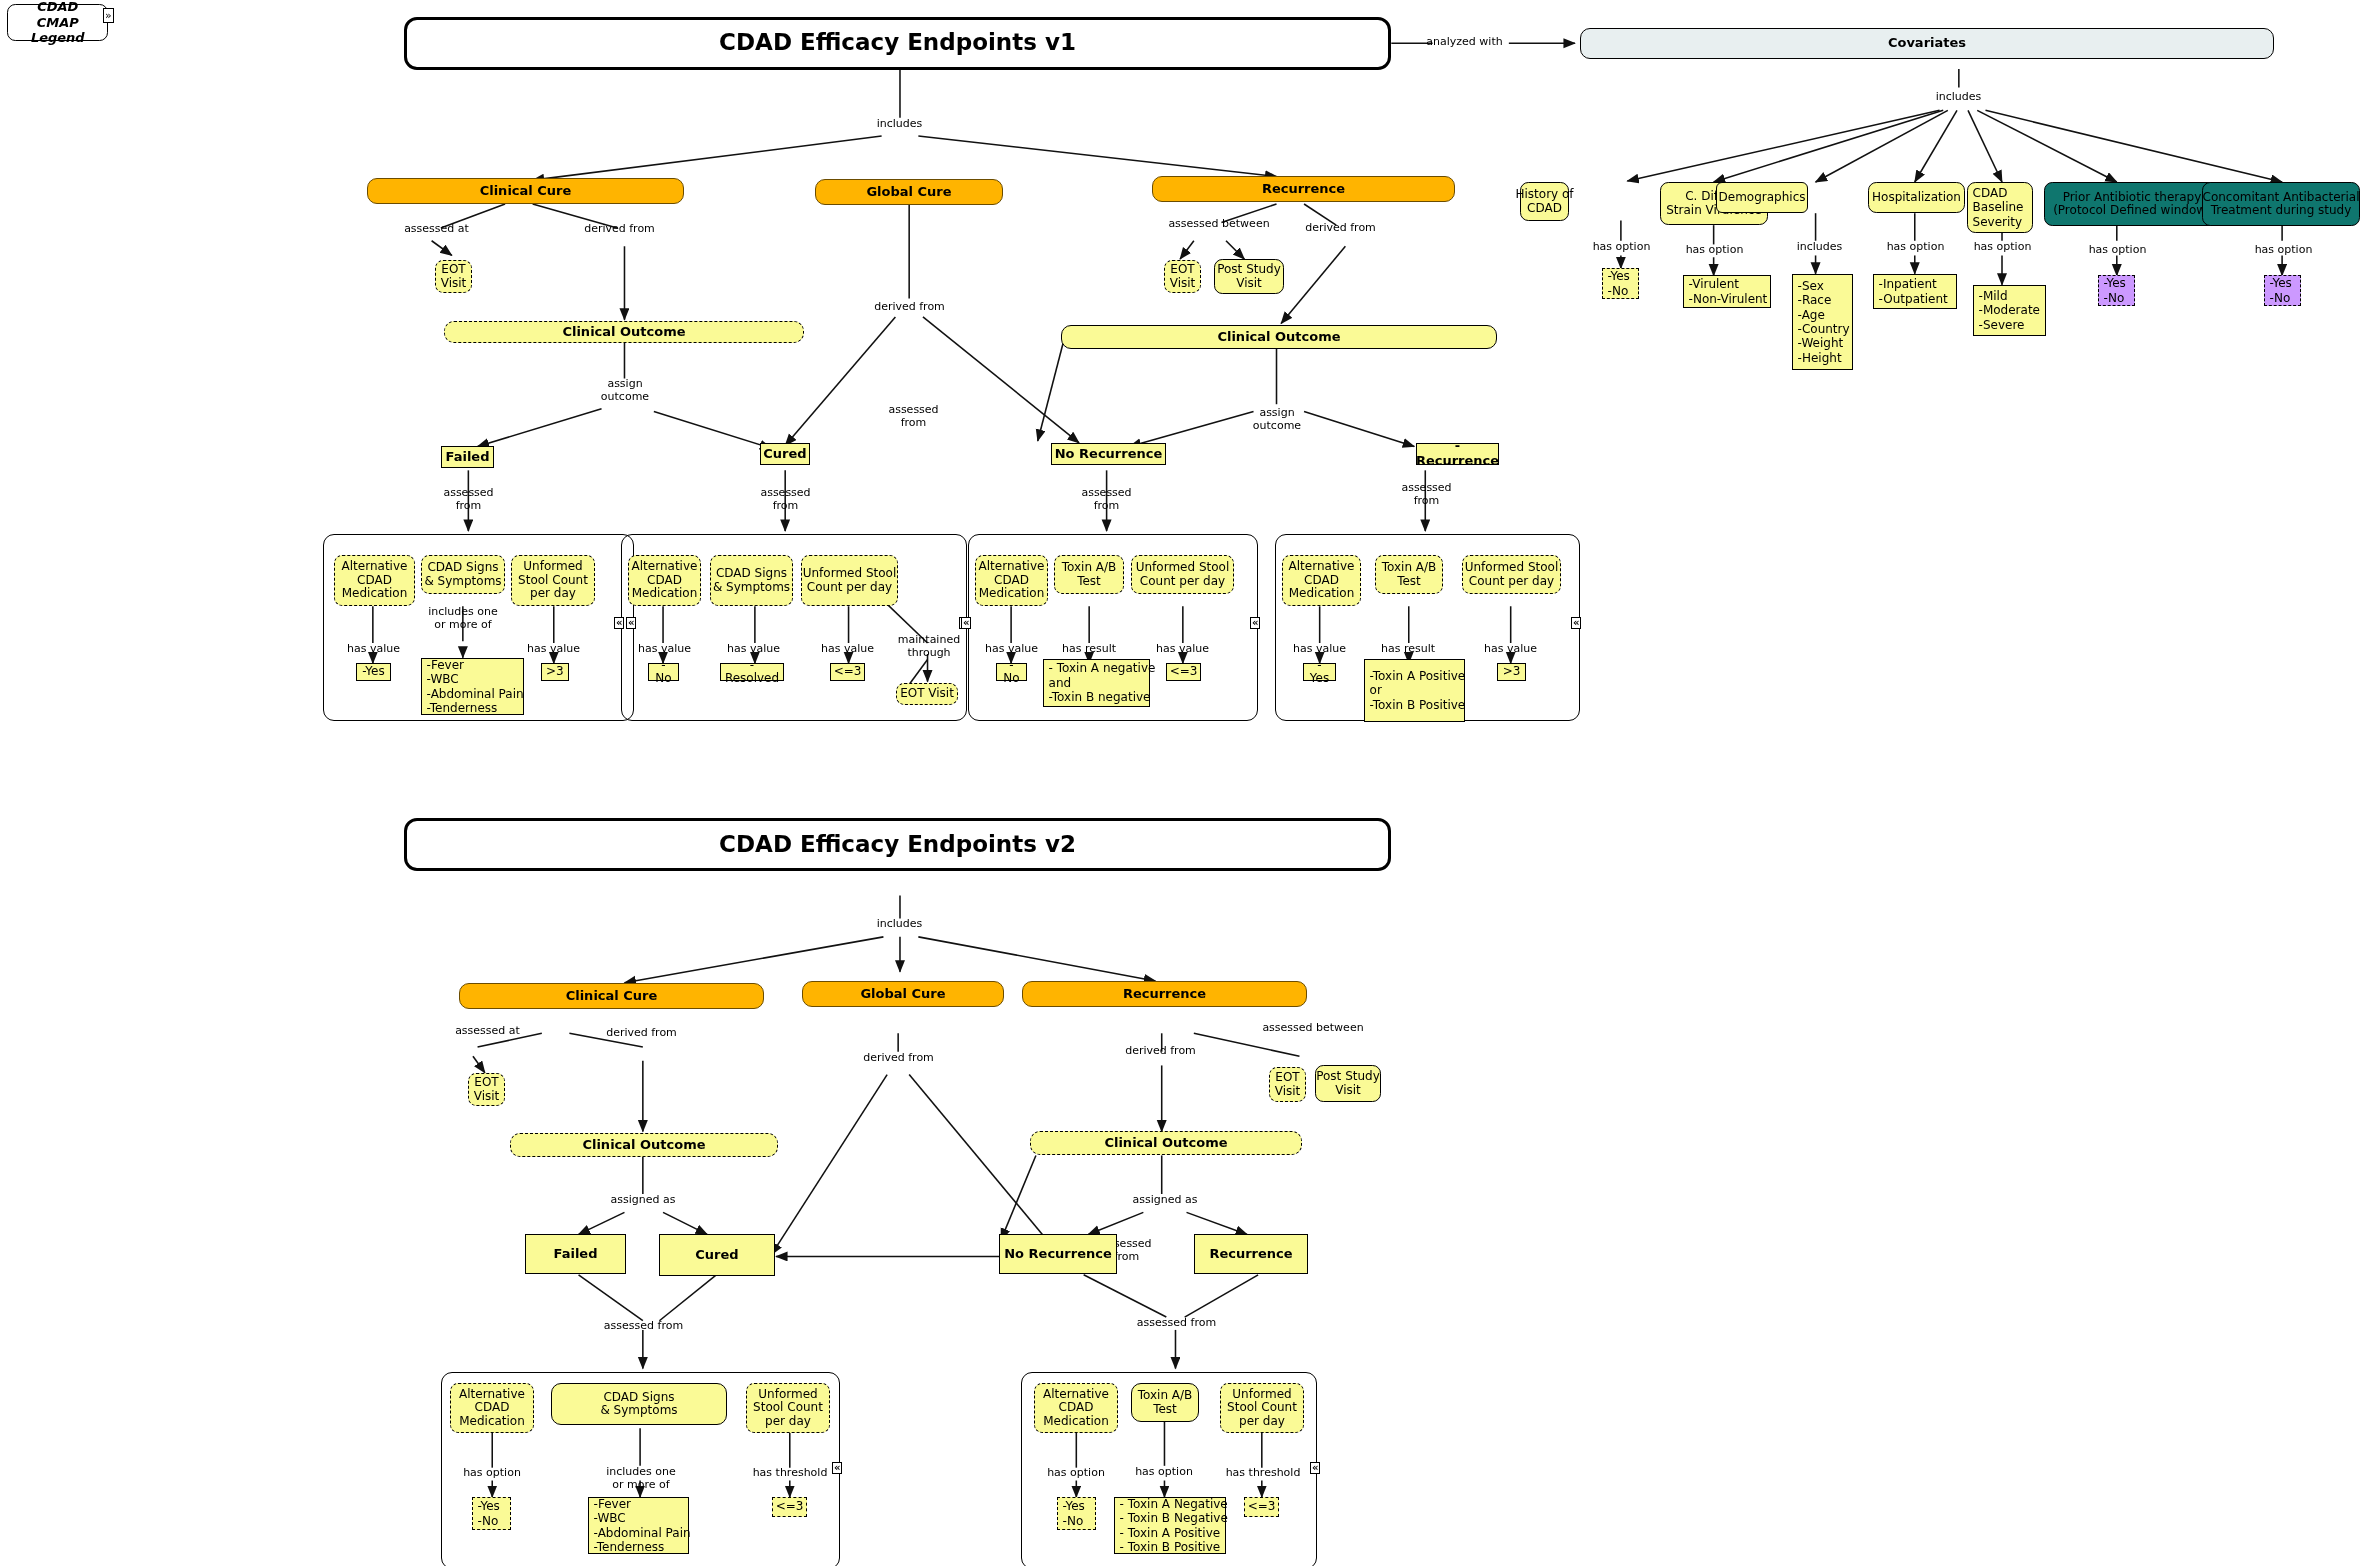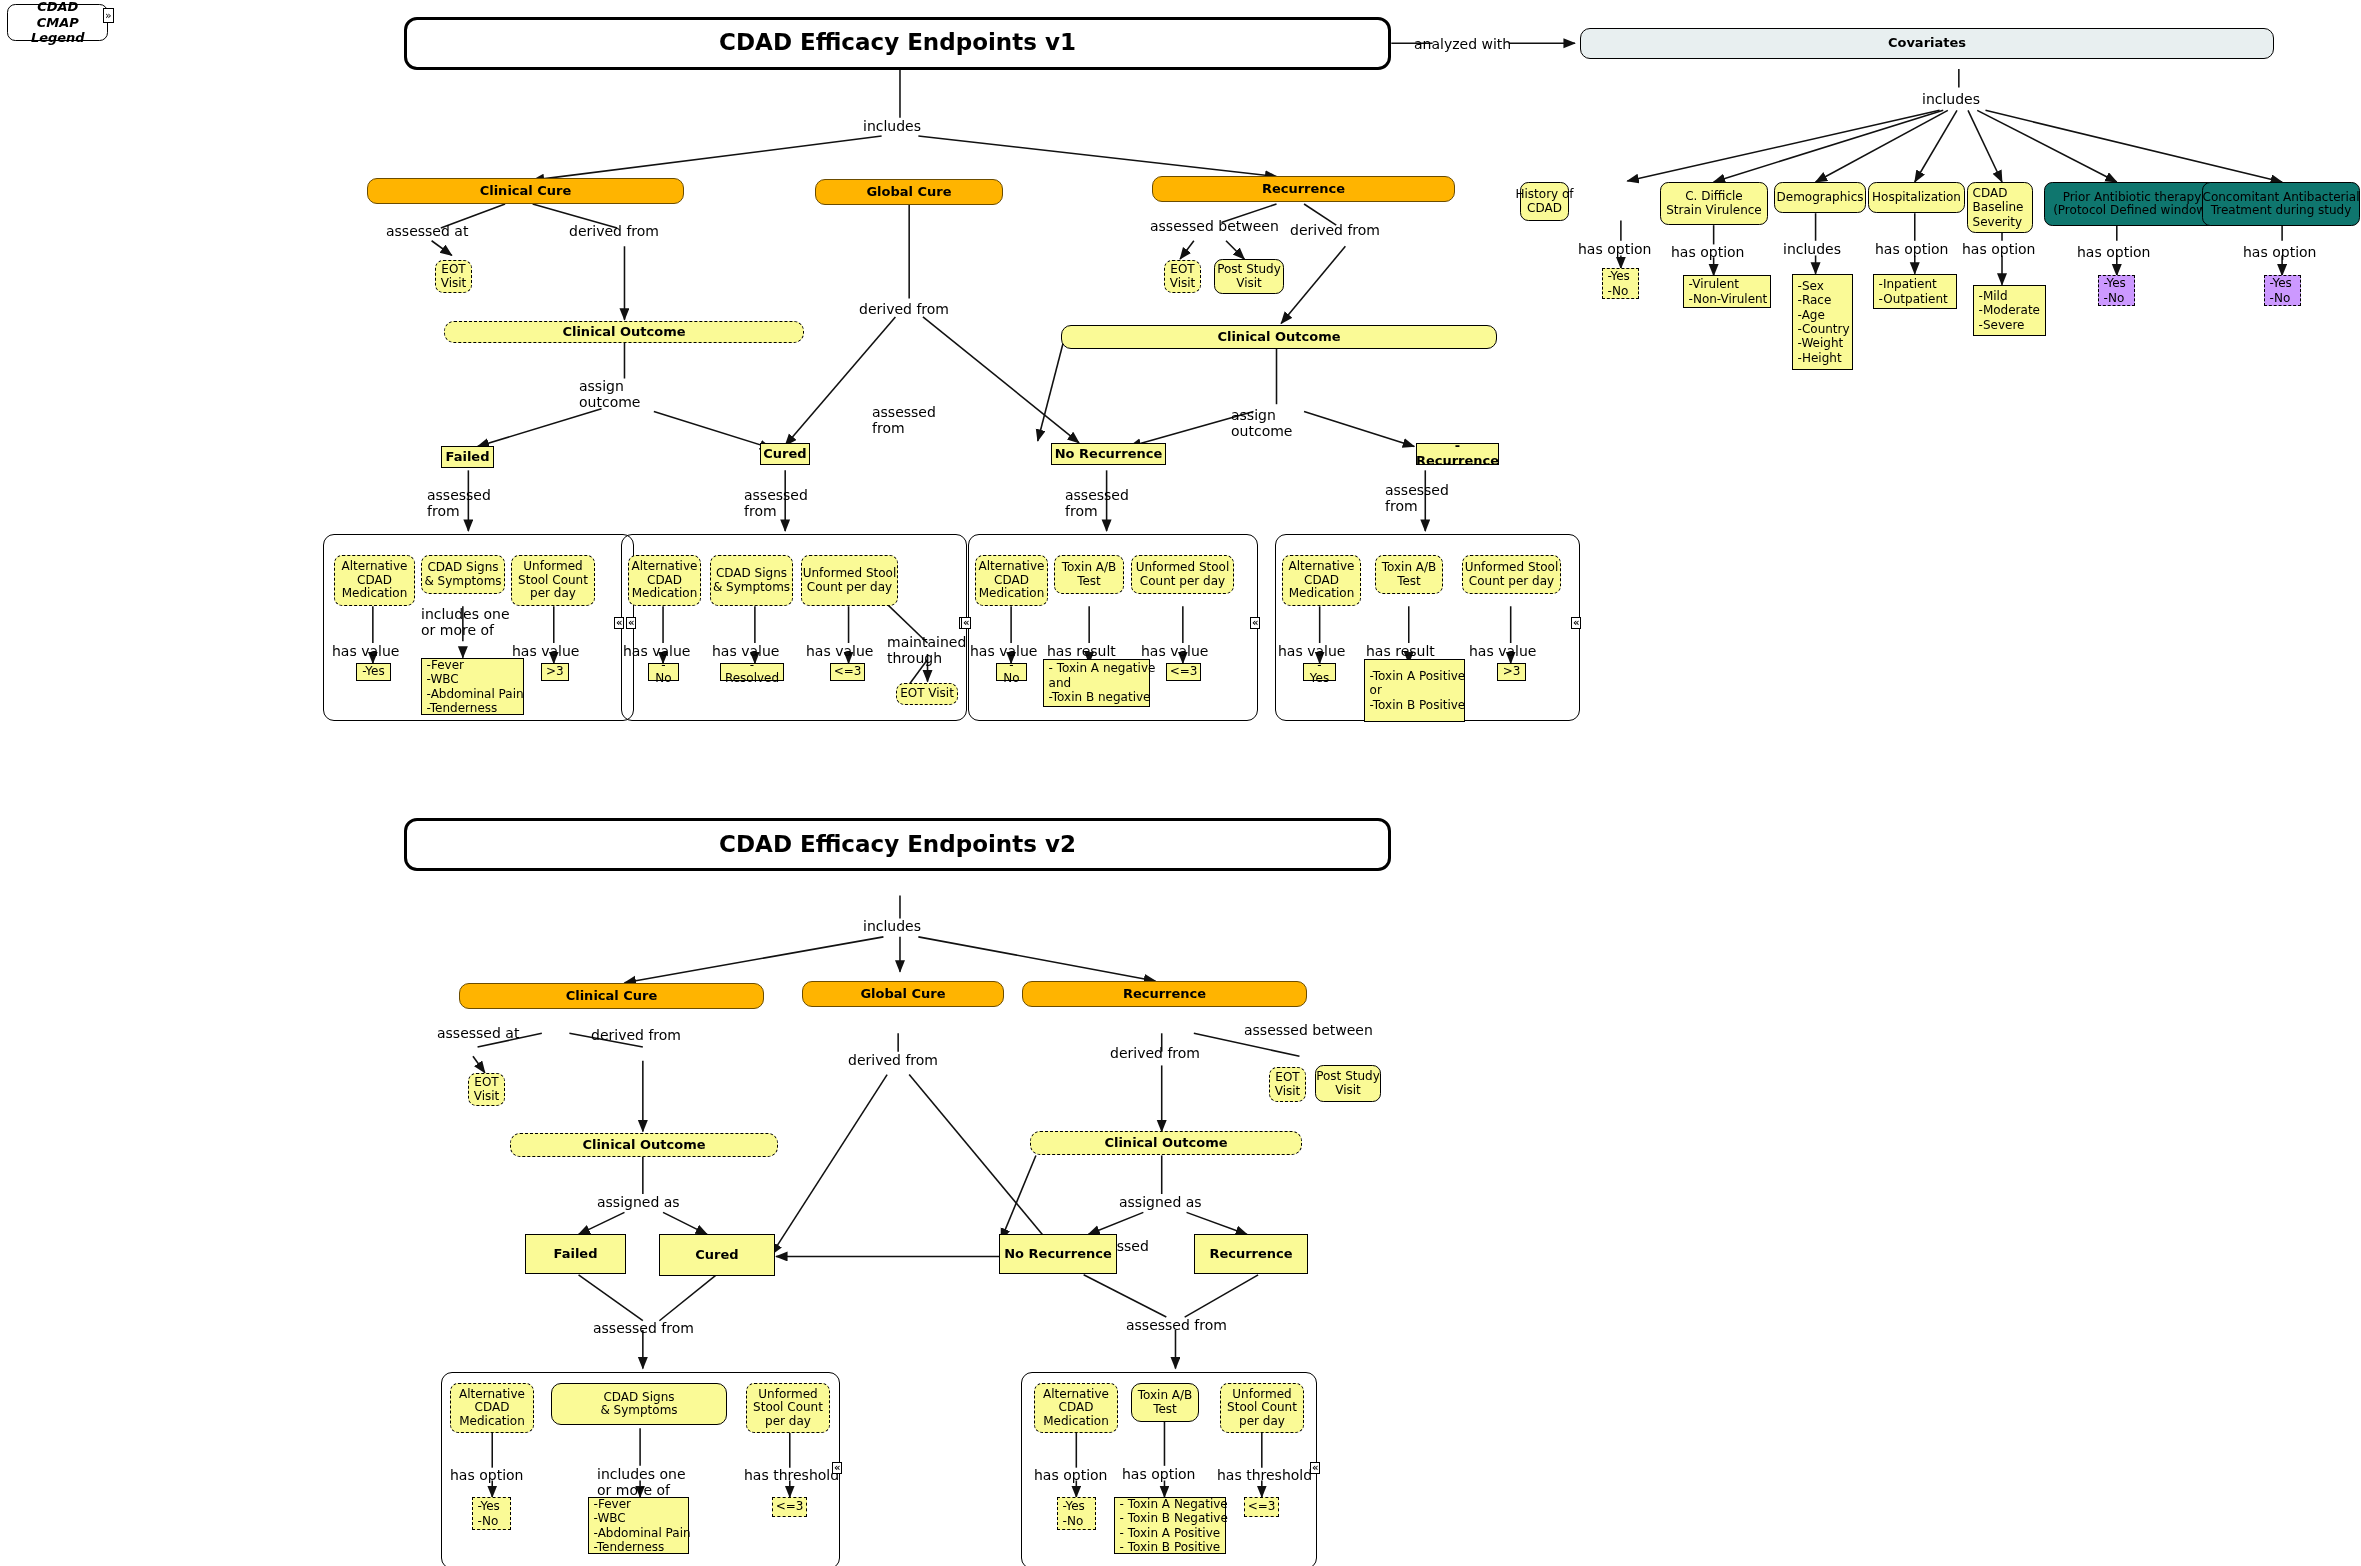--- a/index.html
+++ b/index.html
@@ -34,21 +34,21 @@
              font-weight:bold;font-size:13px;}
   .yellow-sq-plain{background:#FAFA96;border:1.4px solid #000;border-radius:0;font-size:12px;}
   .yellow-sq-dash{background:#FAFA96;border:1.5px dashed #000;border-radius:0;font-size:12px;}
   .purple{background:#0f766e;border:1.4px solid #000;border-radius:8.3px;font-size:12px;}
   .purple-dash{background:#CC99FF;border:1.5px dashed #000;border-radius:0;font-size:12px;}
   .group-box{background:transparent;border:1.4px solid #000;border-radius:11px;}
 
   .val-list{justify-content:flex-start;text-align:left;padding:2.8px 4.6px;line-height:1.2;}
   .val-ctr{padding:1.8px 4.6px;}
 
-  .elabel{position:absolute;font-size:14px;color:#000;
+  .elabel{position:absolute;font-size:11px;color:#000;text-align:center;
           line-height:1.15;white-space:pre;}
   .hinge{position:absolute;border:1.3px solid #000;background:#fff;
          font-size:10px;line-height:1;padding:0 0.9px;font-weight:bold;}
 </style>
 </head>
 <body>
 
 <div id="stage">
 
 <svg class="edges" viewBox="0 0 2572 1706" xmlns="http://www.w3.org/2000/svg">
@@ -224,21 +224,21 @@
 <div class="elabel" style="left:1578px;top:241px;width:87px;">has option</div>
 <div class="node yellow-sq-dash val-list" style="left:1602px;top:268px;width:37px;height:31px;white-space:pre;">-Yes
 -No</div>
 
 <div class="node yellow-soft" style="left:1660px;top:182px;width:108px;height:43px;white-space:pre;">C. Difficle
 Strain Virulence</div>
 <div class="elabel" style="left:1671px;top:244px;width:87px;">has option</div>
 <div class="node yellow-sq-plain val-list" style="left:1683px;top:275px;width:88px;height:33px;white-space:pre;">-Virulent
 -Non-Virulent</div>
 
-<div class="node yellow-soft" style="left:1774px;top:182px;width:92px;height:31px;white-space:pre;">Demographics</div>
+<div class="node yellow-soft" style="left:1716px;top:182px;width:92px;height:31px;white-space:pre;border-radius:6px;">Demographics</div>
 <div class="elabel" style="left:1783px;top:241px;width:73px;">includes</div>
 <div class="node yellow-sq-plain val-list" style="left:1792px;top:274px;width:61px;height:96px;white-space:pre;">-Sex
 -Race
 -Age
 -Country
 -Weight
 -Height</div>
 
 <div class="node yellow-soft" style="left:1868px;top:182px;width:97px;height:31px;white-space:pre;">Hospitalization</div>
 <div class="elabel" style="left:1875px;top:241px;width:81px;">has option</div>

